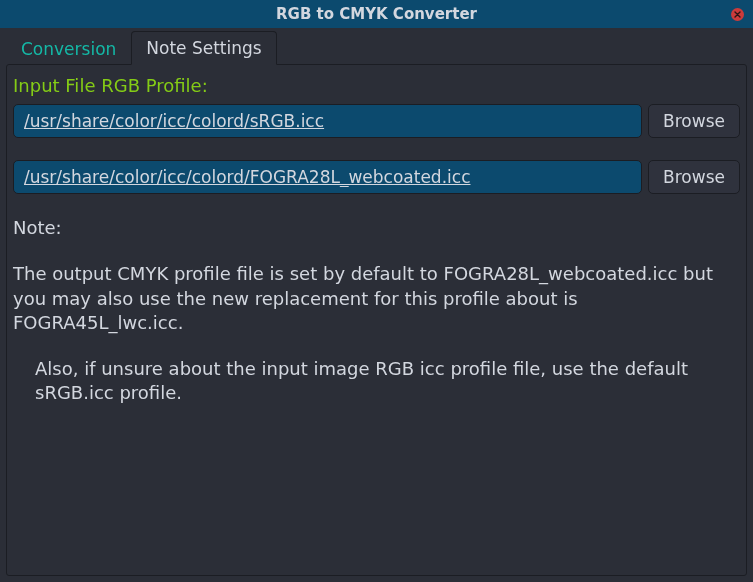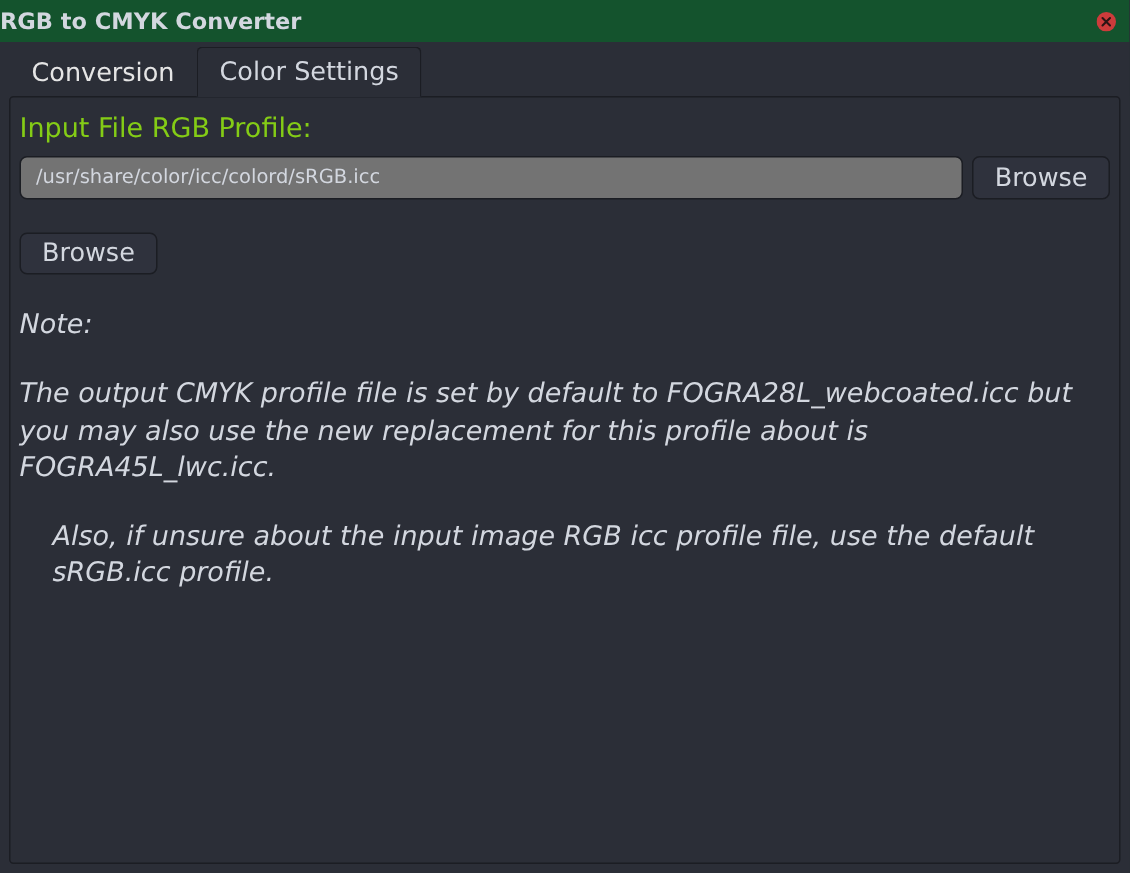--- a/index.html
+++ b/index.html
@@ -6,23 +6,24 @@
   body {
     width: 753px;
     height: 582px;
     background: #2b2e37;
     font-family: "DejaVu Sans", "Liberation Sans", sans-serif;
     color: #d3d7df;
     overflow: hidden;
   }
   .titlebar {
     height: 28px;
-    background: #14532d;
+    background: #0c4a6e;
     display: flex;
     align-items: center;
+    justify-content: center;
     position: relative;
   }
   .titlebar-title {
     font-size: 15px;
     font-weight: 600;
     color: #d3d7df;
   }
   .close-btn {
     position: absolute;
     right: 8px;
@@ -39,21 +40,21 @@
   .tabbar {
     display: flex;
     align-items: flex-end;
     padding: 0 6px;
     background: #2b2e37;
     height: 36px;
   }
   .tab {
     padding: 6px 14px;
     font-size: 17px;
-    color: #e5e5e5;
+    color: #14b8a6;
     border: 1px solid transparent;
     border-bottom: none;
     border-top-left-radius: 4px;
     border-top-right-radius: 4px;
     cursor: pointer;
     position: relative;
     top: 1px;
   }
   .tab.active {
     color: #d3d7df;
@@ -75,75 +76,77 @@
     margin-bottom: 8px;
     margin-top: 2px;
   }
   .field-row {
     display: flex;
     gap: 6px;
     margin-bottom: 22px;
   }
   .text-input {
     flex: 1;
-    background: #737373;
+    background: #0c4a6e;
     border: 1px solid #1b1d23;
     border-radius: 5px;
     padding: 6px 10px;
-    font-size: 13px;
+    font-size: 17px;
     color: #d3d7df;
     font-family: inherit;
     outline: none;
+    text-decoration: underline;
   }
   .browse-btn {
     background: #2f323d;
     border: 1px solid #1b1d23;
     border-radius: 5px;
     padding: 3px 14px;
     font-size: 17px;
     color: #d3d7df;
     font-family: inherit;
     cursor: pointer;
   }
   .note-block {
     font-size: 18px;
     color: #d3d7df;
     line-height: 1.35;
     margin-top: 10px;
   }
-  .note-block p { margin-bottom: 22px; font-style: italic; }
+  .note-block p { margin-bottom: 22px; }
   .note-block p:last-child { margin-bottom: 0; margin-left: 22px; }
 </style>
 </head>
 <body>
 
 <div class="titlebar">
   <span class="titlebar-title">RGB to CMYK Converter</span>
   <span class="close-btn">
     <svg width="13" height="13" viewBox="0 0 13 13">
       <circle cx="6.5" cy="6.5" r="6.5" fill="#cc3b3b"></circle>
       <path d="M4 4 L9 9 M9 4 L4 9" stroke="#2b1414" stroke-width="1.4" stroke-linecap="round"></path>
     </svg>
   </span>
 </div>
 
 <div class="tabbar">
   <div class="tab">Conversion</div>
-  <div class="tab active">Color Settings</div>
+  <div class="tab active">Note Settings</div>
 </div>
 
 <div class="content-frame">
 
   <div class="field-label">Input File RGB Profile:</div>
   <div class="field-row">
     <input class="text-input" type="text" value="/usr/share/color/icc/colord/sRGB.icc" style="">
     <button class="browse-btn">Browse</button>
   </div>
 
   <div class="field-row">
+    <input class="text-input" type="text" value="/usr/share/color/icc/colord/FOGRA28L_webcoated.icc" style="">
     <button class="browse-btn">Browse</button>
   </div>
 
   <div class="note-block">
     <p>Note:</p>
     <p>The output CMYK profile file is set by default to FOGRA28L_webcoated.icc but you may also use the new replacement for this profile about is FOGRA45L_lwc.icc.</p>
     <p>Also, if unsure about the input image RGB icc profile file, use the default sRGB.icc profile.</p>
   </div>
 
 </div>

